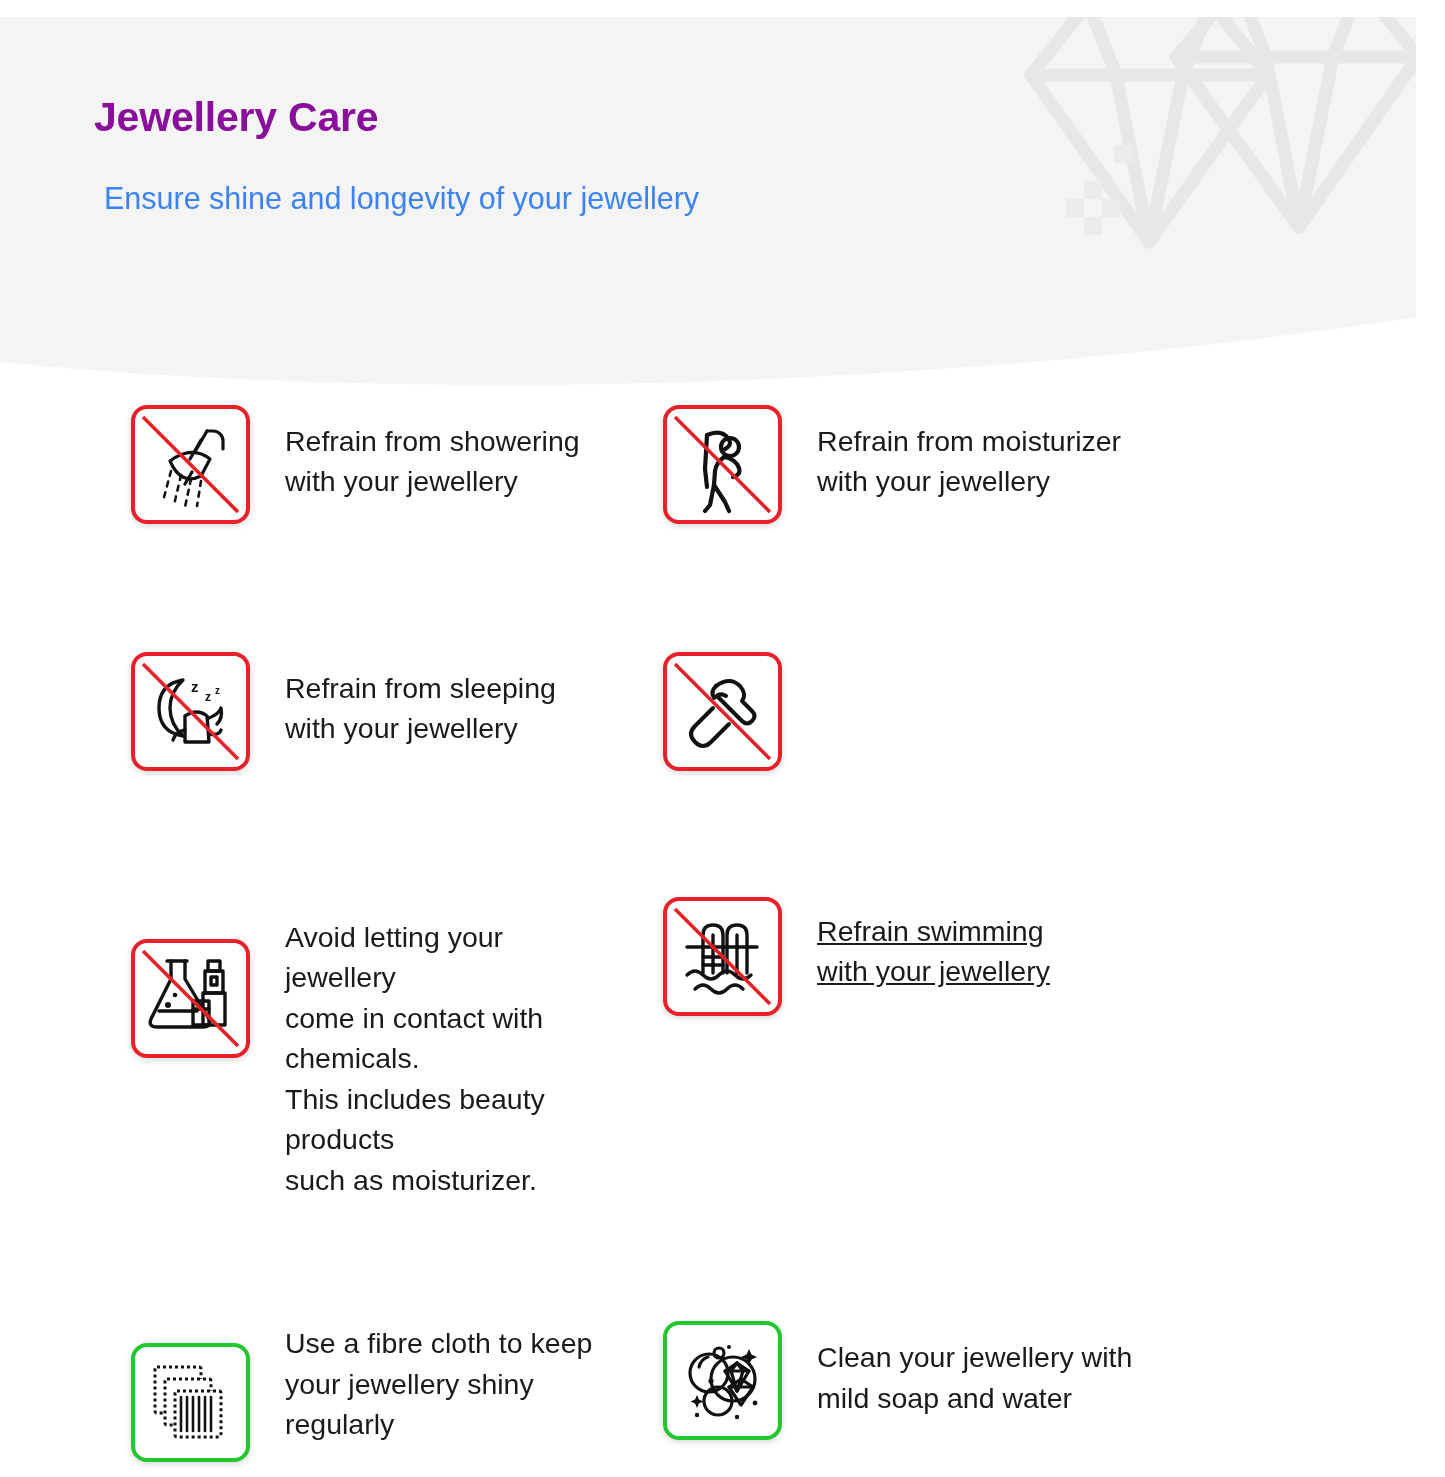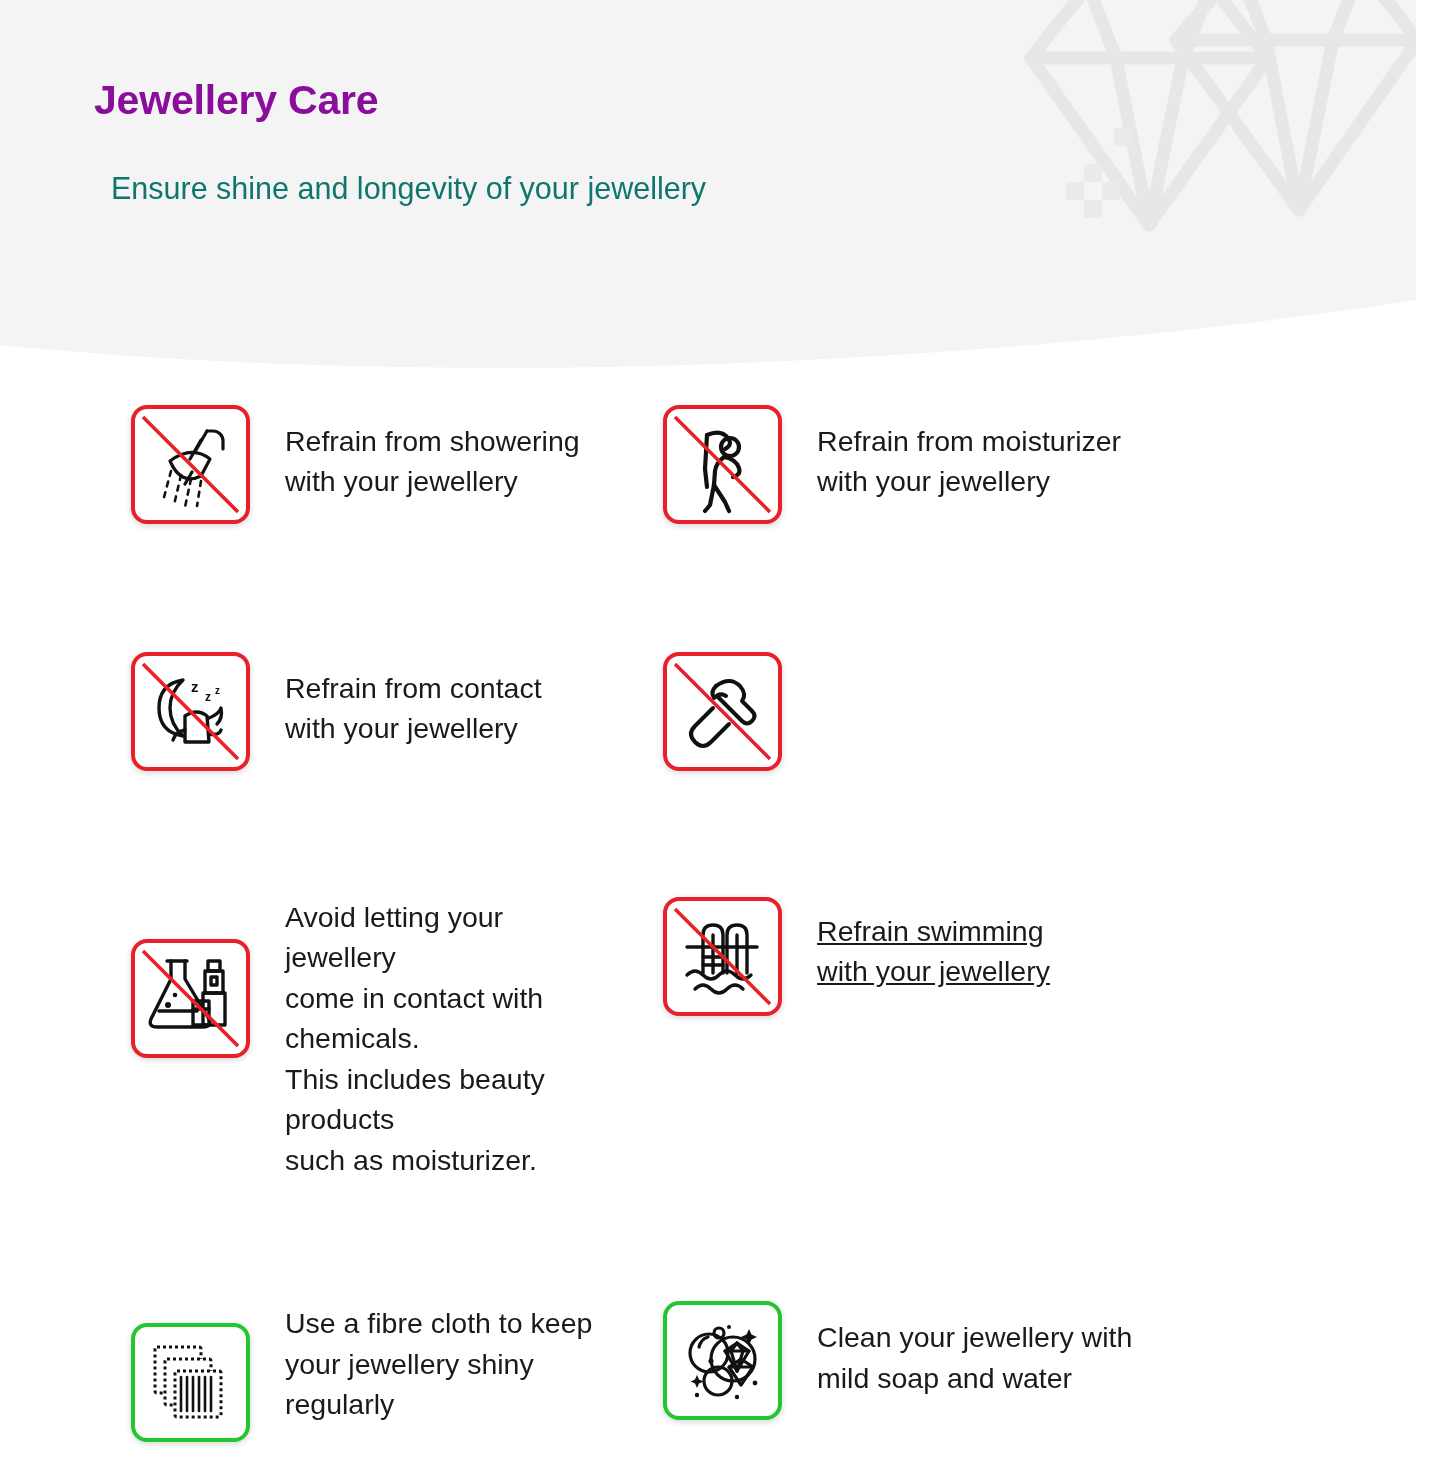--- a/index.html
+++ b/index.html
@@ -11,21 +11,21 @@
     height: 1477px;
     background: #ffffff;
     font-family: "Liberation Sans", sans-serif;
     overflow: hidden;
     position: relative;
   }
 
   
   .header {
     position: absolute;
-    top: 0;
+    top: 17px;
     left: 0;
     width: 1416px;
     height: 395px;
     overflow: hidden;
   }
   .header-bg {
     position: absolute;
     inset: 0;
     width: 100%;
     height: 100%;
@@ -48,22 +48,22 @@
     font-size: 41px;
     font-weight: bold;
     color: #8a0d9c;
     letter-spacing: -0.2px;
     margin: 0;
     line-height: 1.18;
   }
   .page-subtitle {
     font-size: 30.5px;
     font-weight: normal;
-    color: #0f766e;
-    margin: 17px;
+    color: #3b82f6;
+    margin: 10px;
     padding-top: 29px;
     line-height: 1.2;
   }
 
   
   .care-grid {
     position: absolute;
     top: 395px;
     left: 0;
     width: 1445px;
@@ -112,21 +112,21 @@
 
   
   .row-1 { margin-top: 10px; }
   .row-2 { margin-top: 128px; }
   .row-3 { margin-top: 126px; }
   .row-4 { margin-top: 121px; }
 
   
   .row-1 .care-text { padding-top: 16px; }
   .row-2 .care-text { padding-top: 16px; }
-  .row-3 .left .care-text  { padding-top: 0px; }
+  .row-3 .left .care-text  { padding-top: 0px; margin-top: 20px; }
   .row-3 .left .icon-box   { margin-top: 42px; }
   .row-3 .right .care-text { padding-top: 14px; text-decoration: underline; }
   .row-4 .left .care-text  { padding-top: 2px; }
   .row-4 .left .icon-box   { margin-top: 22px; }
   .row-4 .right .care-text { padding-top: 16px; }
 </style>
 </head>
 <body>
 
 <div class="header">
@@ -221,21 +221,21 @@
             <path d="M50 74 q-10 2 -12 10"></path>
           </g>
           <g fill="#111" font-family="Liberation Sans, sans-serif" font-weight="bold">
             <text x="56" y="36" font-size="15">z</text>
             <text x="70" y="45" font-size="12">z</text>
             <text x="80" y="38" font-size="10">z</text>
           </g>
           <line x1="8" y1="8" x2="103" y2="103" stroke="#e8202a" stroke-width="3.6"></line>
         </svg>
       </div>
-      <div class="care-text">Refrain from contact
+      <div class="care-text">Refrain from sleeping
 with your jewellery</div>
     </div>
 
     <div class="care-col right">
       <div class="icon-box prohibit">
         <svg viewBox="0 0 111 111">
           <g fill="none" stroke="#111" stroke-width="4" stroke-linecap="round" stroke-linejoin="round">
             <path d="M49 30 q14 -10 24 0 q7 8 2 15 l10 10 q5 5 0 10 q-5 5 -10 0 l-24 -24"></path>
             <path d="M49 30 q-6 6 -2 12 q6 -6 12 -2"></path>
             <path d="M46 52 L28 70 q-8 8 0 16 q8 8 16 0 L62 68"></path>

